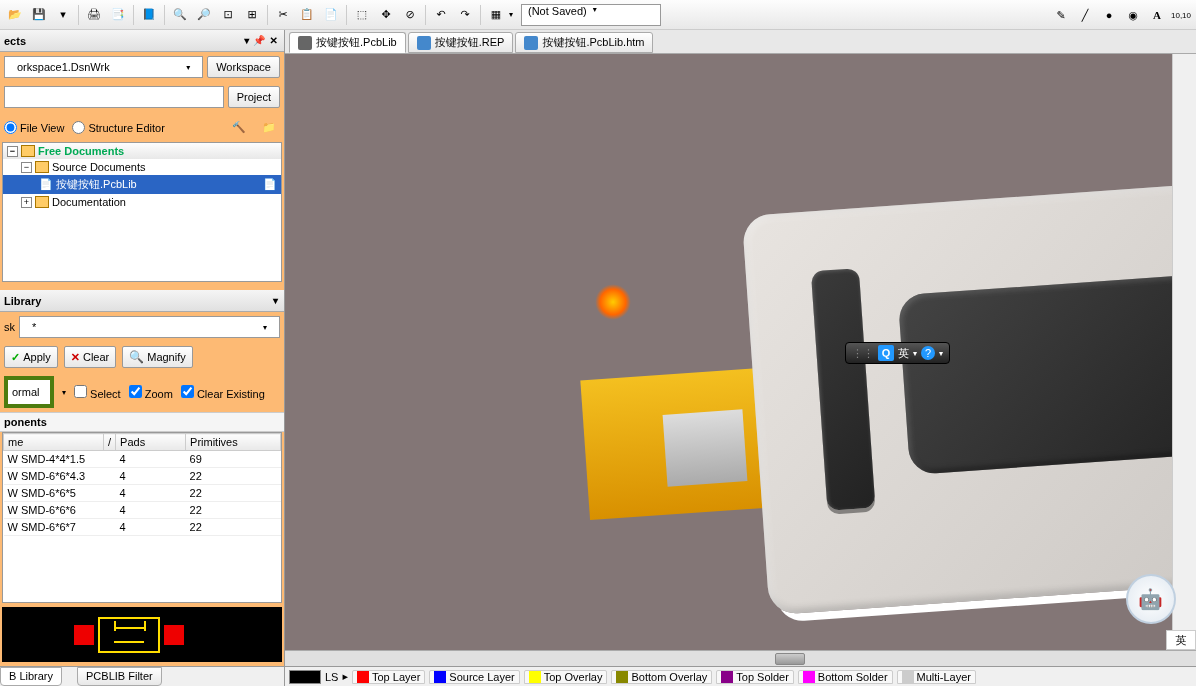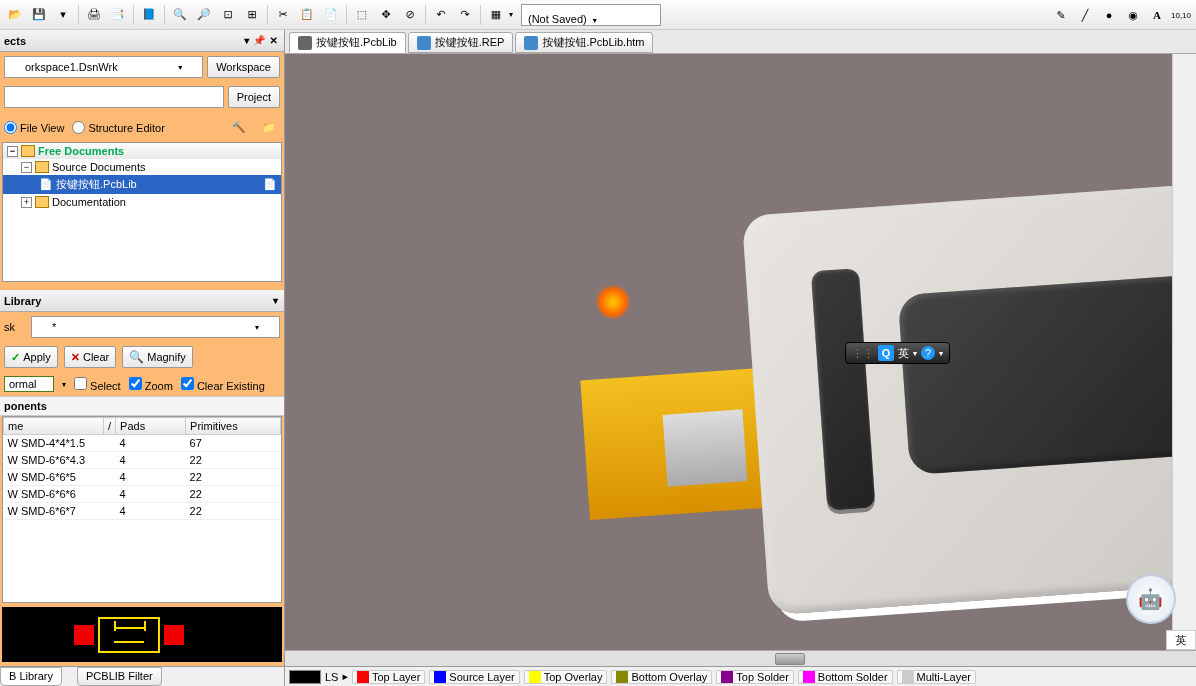--- a/index.html
+++ b/index.html
@@ -1,45 +1,45 @@
 <!DOCTYPE html>
 <html><head>
 <meta charset="utf-8">
 <style>
 *{margin:0;padding:0;box-sizing:border-box;font-family:Tahoma,sans-serif;font-size:11px}
 body{width:1196px;height:686px;overflow:hidden;background:#f0f0f0;position:relative}
 .toolbar-top{height:30px;background:linear-gradient(#fdfdfd,#e8e8e8);border-bottom:1px solid #ccc;display:flex;align-items:center;padding:0 4px;gap:2px}
 .tb-btn{width:22px;height:22px;display:flex;align-items:center;justify-content:center;border:1px solid transparent;border-radius:2px}
 .tb-sep{width:1px;height:20px;background:#ccc;margin:0 2px}
-.dropdown-box{height:22px;border:1px solid #999;background:#fff;padding:0 6px;display:flex;align-items:flex-end;margin-left:6px}
+.dropdown-box{height:22px;border:1px solid #999;background:#fff;padding:0 6px;display:flex;align-items:flex-start;margin-left:6px}
 .dd-arrow{margin-left:6px;font-size:8px}
 .main-area{display:flex;height:calc(100% - 30px)}
 .left-panel{width:285px;display:flex;flex-direction:column;background:#fdba74;border-right:1px solid #999}
 .panel-header{height:22px;background:linear-gradient(#f5f5f5,#e0e0e0);border-bottom:1px solid #aaa;display:flex;align-items:center;padding:0 4px;font-weight:bold}
 .panel-header .spacer{flex:1}
 .pin-icon{font-size:10px;margin:0 2px}
 .workspace-row{display:flex;padding:4px;gap:4px;align-items:center}
-.combo{flex:1;height:22px;border:1px solid #999;background:#fff;padding:0 20px;display:flex;align-items:center}
+.combo{flex:1;height:22px;border:1px solid #999;background:#fff;padding:0 12px;display:flex;align-items:center}
 .btn{height:22px;padding:0 8px;border:1px solid #999;background:linear-gradient(#fff,#e8e8e8);border-radius:2px;display:flex;align-items:center}
 .radio-row{display:flex;align-items:center;padding:4px;gap:8px}
 .radio-row label{display:flex;align-items:flex-end;gap:3px}
 .tree{background:#fff;border:1px solid #999;margin:0 2px;flex:0 0 auto;height:140px;overflow:auto}
 .tree-row{padding:2px 4px;display:flex;align-items:center;gap:3px}
 .tree-row.free{background:linear-gradient(#fdfdfd,#e8e8e8);font-weight:bold;color:#0a5}
 .tree-row.sel{background:#2a65c4;color:#fff}
 .exp{width:11px;height:11px;border:1px solid #888;display:inline-flex;align-items:center;justify-content:center;font-size:9px;background:#fff;color:#000}
 .folder-ico{width:14px;height:12px;background:#fc6;border:1px solid #a70}
 .pcb-lib-panel{flex:1;display:flex;flex-direction:column;margin-top:8px;overflow:hidden}
-.mask-row{display:flex;padding:4px;gap:16px;align-items:center}
+.mask-row{display:flex;padding:4px;gap:4px;align-items:center}
 .btn-row{display:flex;padding:4px;gap:6px}
 .btn-sm{height:22px;padding:0 6px;border:1px solid #999;background:linear-gradient(#fff,#e8e8e8);border-radius:2px;display:flex;align-items:center;gap:3px}
 .x-ico{color:#c00;font-weight:bold}
 .check-ico{color:#0a0;font-weight:bold}
 .mag-ico{font-size:12px}
-.combo-sm{height:16px;border:1px solid #4d7c0f;background:#fff;padding:0 4px;display:flex;align-items:center}
+.combo-sm{height:32px;border:4px solid #4d7c0f;background:#fff;padding:0 4px;display:flex;align-items:center}
 .comp-header{padding:3px 4px;background:#f5f5f5;border-top:1px solid #ccc;border-bottom:1px solid #ccc;font-weight:bold}
 .comp-table{background:#fff;border:1px solid #999;margin:0 2px;overflow:auto}
 .comp-table table{width:100%;border-collapse:collapse}
 .comp-table th{text-align:left;padding:2px 4px;background:linear-gradient(#fdfdfd,#e8e8e8);border:1px solid #ccc;font-weight:normal}
 .comp-table td{padding:2px 4px;border-bottom:1px solid #eee}
 .comp-table tr.sel td{background:#2a65c4;color:#fff}
 .footprint-preview{height:55px;background:#000;margin:4px 2px;position:relative}
 .fp-pad{position:absolute;background:#e00;height:20px;width:20px}
 .fp-body{position:absolute;border:2px solid #fd0}
 .bottom-tabs{height:20px;display:flex;border-top:1px solid #999;background:#f0f0f0}
@@ -219,21 +219,21 @@
             <th style="width:12px">/</th>
             <th style="width:70px">Pads</th>
             <th>Primitives</th>
           </tr>
             </thead>
           <tbody id="comp-rows">
               <tr>
                 <td>W SMD-4*4*1.5</td>
                 <td></td>
                 <td>4</td>
-                <td>67</td>
+                <td>69</td>
               </tr>
               <tr>
                 <td>W SMD-6*6*4.3</td>
                 <td></td>
                 <td>4</td>
                 <td>22</td>
               </tr>
               <tr>
                 <td>W SMD-6*6*5</td>
                 <td></td>

